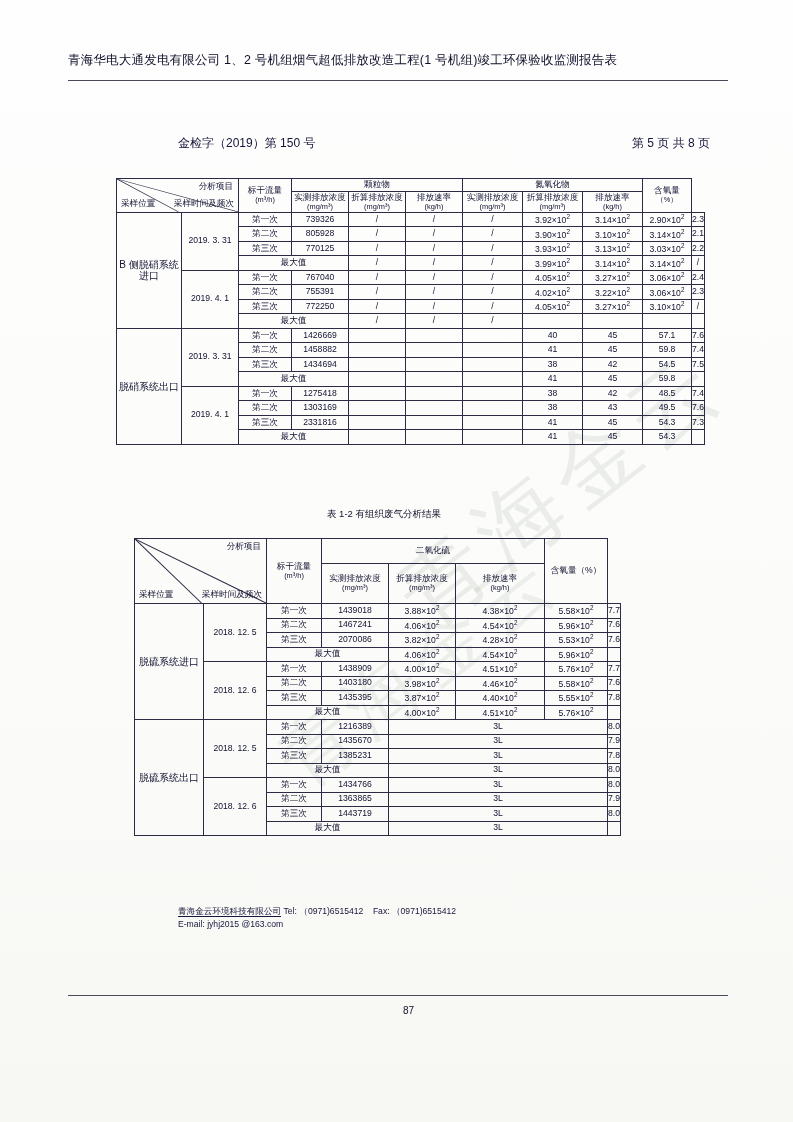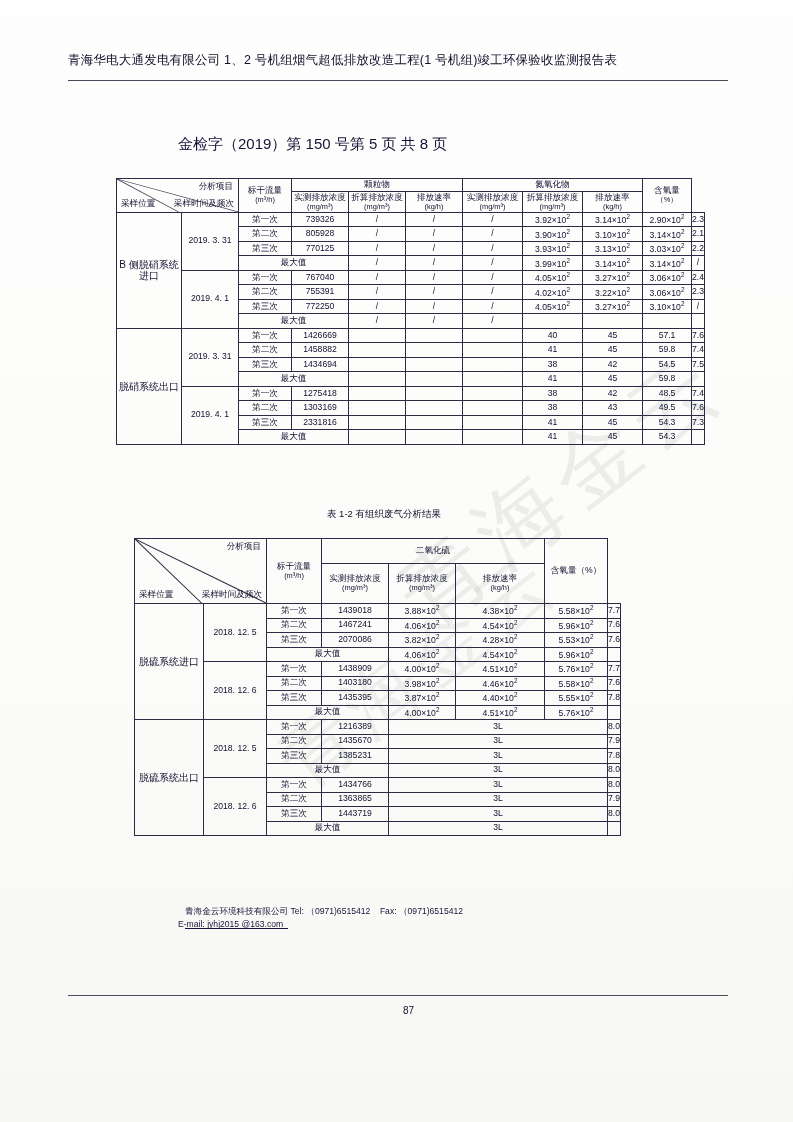--- a/index.html
+++ b/index.html
@@ -19,21 +19,21 @@
   .doc-header{
     position:absolute;left:68px;top:52px;width:660px;
     font-size:12.5px;color:#10102a;letter-spacing:.2px;
     white-space:nowrap;
   }
   .header-rule{
     position:absolute;left:68px;top:80px;width:660px;height:1px;background:#4a4a5a;
   }
   .sub-row{
     position:absolute;left:68px;top:135px;width:660px;
-    display:flex;font-size:15px;color:#14143a;
+    display:flex;justify-content:space-between;font-size:12px;color:#14143a;
   }
   .sub-left{margin-left:110px;}
   .sub-right{margin-right:18px;}
 
   
   .watermark{
     position:absolute;left:370px;top:430px;
     font-size:86px;color:rgba(120,140,120,.13);
     font-family:"Liberation Serif","DejaVu Serif",serif;
     transform:rotate(-38deg);
@@ -85,21 +85,21 @@
   .diag .t2{position:absolute;left:4px;bottom:3px;font-size:8.6px;}
   .diag .t3{position:absolute;right:4px;bottom:3px;font-size:8.6px;}
 
   .cap{
     position:absolute;font-size:9.5px;color:#10102a;text-align:center;
   }
 
   .footer-info{
     position:absolute;left:178px;top:905px;font-size:8.6px;color:#16163c;line-height:1.55;
   }
-  .footer-info .u{border-bottom:1px solid #16163c;padding-bottom:12px;margin-left:7px;}
+  .footer-info .u{border-bottom:1px solid #16163c;padding-bottom:0px;}
   .page-rule{
     position:absolute;left:68px;top:995px;width:660px;height:1px;background:#4a4a5a;
   }
   .page-num{
     position:absolute;left:0;right:0;top:1005px;text-align:center;font-size:10px;color:#10102a;padding-left:24px;
   }
 </style>
 </head>
 <body>
 

